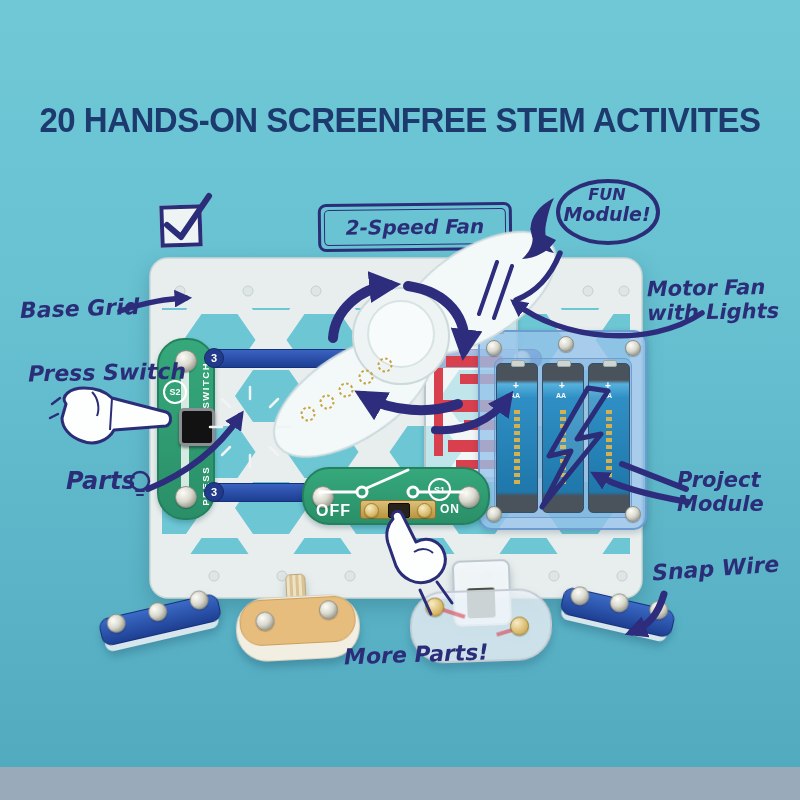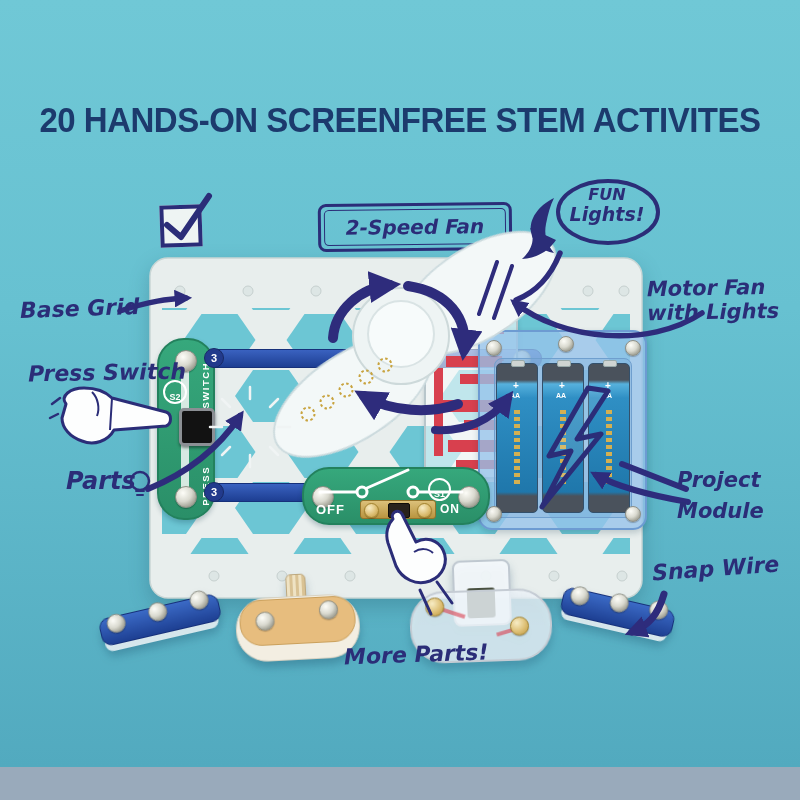--- a/index.html
+++ b/index.html
@@ -42,21 +42,21 @@
   .pill-green{
     position:absolute;background:linear-gradient(180deg,#36a87c,#2a8f68);
     border:2px solid #23815d;z-index:5;box-shadow:0 3px 5px rgba(10,50,70,.25);
   }
   .pill-clear{
     position:absolute;background:rgba(250,253,253,0.72);
     border:2px solid #b8c6cb;z-index:5;box-shadow:0 3px 5px rgba(10,50,70,.18);
   }
   .white-tag{color:#fff;font-weight:bold;position:absolute;}
   .circle-badge{
-    position:absolute;border-radius:50%;display:flex;align-items:flex-end;justify-content:center;
+    position:absolute;border-radius:50%;display:flex;align-items:center;justify-content:center;
     font-weight:bold;
   }
   .blade{
     position:absolute;border-radius:50%;background:#f3f8f8;
     border:2px solid rgba(198,214,217,.85);z-index:7;filter:blur(0.5px);
   }
   .batt{
     position:absolute;width:40px;height:148px;border-radius:5px;border:1px solid #33506b;
     background:linear-gradient(180deg,#4a525c 0px,#4a525c 16px,#56b1dd 20px,#2f8fc4 34px,#1f77ab 128px,#4a525c 132px);
   }
@@ -79,21 +79,21 @@
   <div class="title">20 HANDS-ON SCREENFREE STEM ACTIVITES</div>
 
   <div class="abs" style="left:160px;top:205px;width:34px;height:34px;border:4px solid #2b2d78;background:#eef4f3;transform:rotate(-2deg);"></div>
   <div class="abs" style="left:318px;top:203px;width:188px;height:42px;border:3.5px solid #2b2d78;border-radius:8px;transform:rotate(-0.7deg);">
     <div class="abs" style="left:3px;top:3px;right:3px;bottom:3px;border:1.5px solid #2b2d78;border-radius:5px;display:flex;align-items:center;justify-content:center;">
       <span class="hand-label" style="position:static;font-size:20px;">2-Speed Fan</span>
     </div>
   </div>
   <div class="abs" style="left:562px;top:186px;width:90px;text-align:center;z-index:9;">
     <span class="hand-label" style="position:static;display:block;font-size:16px;">FUN</span>
-    <span class="hand-label" style="position:static;display:block;font-size:19px;">Lights!</span>
+    <span class="hand-label" style="position:static;display:block;font-size:19px;">Module!</span>
   </div>
 
   <svg class="abs" style="left:0;top:0;z-index:1;filter:drop-shadow(0 8px 10px rgba(10,50,70,.22));" width="800" height="800" viewBox="0 0 800 800">
     <defs>
       <pattern id="hexes" x="168" y="312" width="103" height="112" patternUnits="userSpaceOnUse">
         <polygon points="33.5,2 69.5,2 87.5,28 69.5,54 33.5,54 15.5,28" fill="#6cc6d4"></polygon>
         <polygon points="-18,58 18,58 36,84 18,110 -18,110 -36,84" fill="#6cc6d4"></polygon>
         <polygon points="85,58 121,58 139,84 121,110 85,110 67,84" fill="#6cc6d4"></polygon>
       </pattern>
     </defs>
@@ -181,21 +181,21 @@
   </div>
 
   <div class="blade" style="left:262px;top:352px;width:178px;height:84px;transform:rotate(-33deg);"></div>
   <div class="blade" style="left:388px;top:247px;width:175px;height:88px;transform:rotate(-33deg);"></div>
   <div class="abs" style="left:352px;top:287px;width:94px;height:94px;border-radius:50%;background:#eef4f4;border:2px solid #cdd9da;z-index:8;"></div>
   <div class="abs" style="left:367px;top:300px;width:64px;height:64px;border-radius:50%;background:#f7fbfb;border:2px solid #d9e3e4;z-index:8;"></div>
 
   <div class="pill-green" style="left:302px;top:467px;width:184px;height:54px;border-radius:27px;z-index:6;">
     <div class="snap" style="left:8px;top:17px;width:20px;height:20px;"></div>
     <div class="snap" style="right:8px;top:17px;width:20px;height:20px;"></div>
-    <span class="white-tag" style="left:12px;top:33px;font-size:13px;letter-spacing:1px;text-align:right;">OFF</span>
+    <span class="white-tag" style="left:12px;top:33px;font-size:16px;letter-spacing:1px;text-align:right;">OFF</span>
     <span class="white-tag" style="left:136px;top:33px;font-size:12px;letter-spacing:1px;">ON</span>
     <div class="circle-badge" style="left:124px;top:9px;width:19px;height:19px;border:2px solid #fff;color:#fff;font-size:9px;">
       <span>S1</span>
     </div>
     <div class="abs" style="left:56px;top:31px;width:74px;height:17px;background:linear-gradient(180deg,#dcc07a,#b9953f);border:1px solid #93742c;border-radius:3px;">
       <div class="snap gold" style="left:3px;top:2px;width:13px;height:13px;"></div>
       <div class="snap gold" style="right:3px;top:2px;width:13px;height:13px;"></div>
       <div class="abs" style="left:27px;top:2px;width:20px;height:13px;background:#28221c;border-radius:2px;border:1px solid #0f0c08;"></div>
     </div>
   </div>
@@ -312,18 +312,18 @@
 
   <span class="hand-label" style="left:20px;top:296px;font-size:22px;transform:rotate(-2deg);z-index:11;">Base Grid</span>
   <span class="hand-label" style="left:28px;top:360px;font-size:22px;transform:rotate(-1deg);z-index:11;">Press Switch</span>
   <span class="hand-label" style="left:66px;top:468px;font-size:24px;z-index:11;">Parts</span>
   <div class="hand-label" style="left:647px;top:276px;font-size:21px;transform:rotate(-1deg);z-index:11;">
     <span style="display:block;">Motor Fan</span>
     <span style="display:block;">with Lights</span>
   </div>
   <div class="hand-label" style="left:677px;top:468px;font-size:21px;z-index:11;">
     <span style="display:block;">Project</span>
-    <span style="display:block;margin-top:7px;">Module</span>
+    <span style="display:block;">Module</span>
   </div>
   <span class="hand-label" style="left:652px;top:556px;font-size:22px;transform:rotate(-4deg);z-index:11;">Snap Wire</span>
   <span class="hand-label" style="left:344px;top:642px;font-size:22px;transform:rotate(-2deg);z-index:11;">More Parts!</span>
 
 </div>
 
 </body></html>

